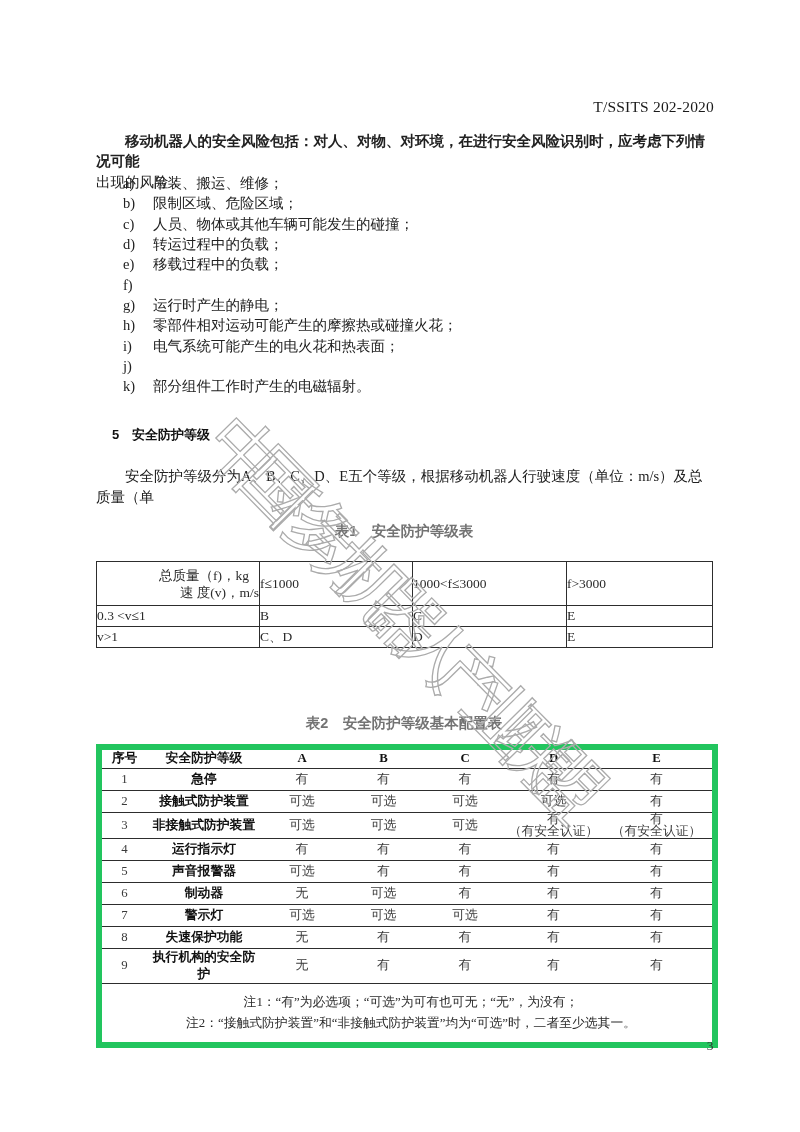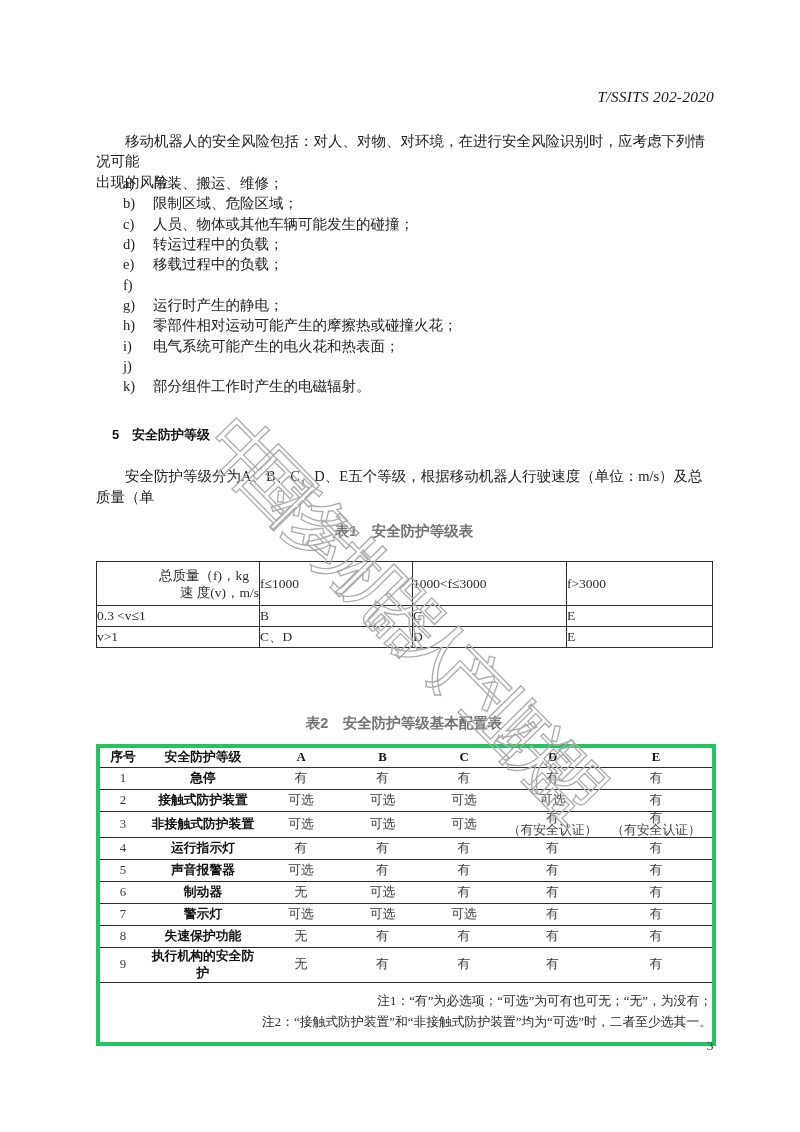--- a/index.html
+++ b/index.html
@@ -8,36 +8,35 @@
     position: relative;
     width: 800px;
     height: 1132px;
     background: #ffffff;
     font-family: "Liberation Serif", "DejaVu Serif", serif;
     color: #212121;
     overflow: hidden;
   }
   .doc-number {
     position: absolute;
-    top: 88px;
+    top: 98px;
     right: 86px;
     font-size: 15.5px;
     letter-spacing: 0.2px;
     color: #1a1a1a;
-    font-style: italic;
   }
   .intro {
     position: absolute;
     top: 131px;
     left: 96px;
     width: 616px;
     font-size: 14.5px;
     line-height: 20.4px;
   }
-  .intro .l1 { text-indent: 2em; }
+  .intro .l1 { text-indent: 2em; font-weight: bold; }
   .risk-list {
     position: absolute;
     top: 173px;
     left: 96px;
     width: 616px;
     font-size: 14.5px;
   }
   .risk-item {
     position: relative;
     height: 20.35px;
@@ -111,21 +110,21 @@
 
   
   .table2 {
     position: absolute;
     top: 744px;
     left: 96px;
     width: 616px;
     border-collapse: collapse;
     table-layout: fixed;
     font-size: 12.8px;
-    border: 4px solid #22c55e;
+    border: 6px solid #22c55e;
   }
   .table2 td {
     border-bottom: 1px solid #2d2d2d;
     text-align: center;
     vertical-align: middle;
     padding: 0;
     height: 22px;
     color: #3a3a3a;
   }
   .table2 tr.hdr2 td {
@@ -136,21 +135,21 @@
   }
   .table2 td.name, .table2 tr.hdr2 td.cn {
     font-family: "Liberation Sans", "DejaVu Sans", sans-serif;
     font-weight: bold;
     color: #111;
   }
   .table2 tr.tall td { height: 26px; line-height: 12.5px; }
   .table2 tr.notes-row td {
     height: 62px;
     border-bottom: none;
-    text-align: right;
+    text-align: center;
     vertical-align: middle;
     padding-left: 8px;
     color: #2a2a2a;
   }
   .table2 .note-line { line-height: 21px; }
   .two-line span { display: block; line-height: 12.5px; }
 
   .page-number {
     position: absolute;
     top: 1038px;

